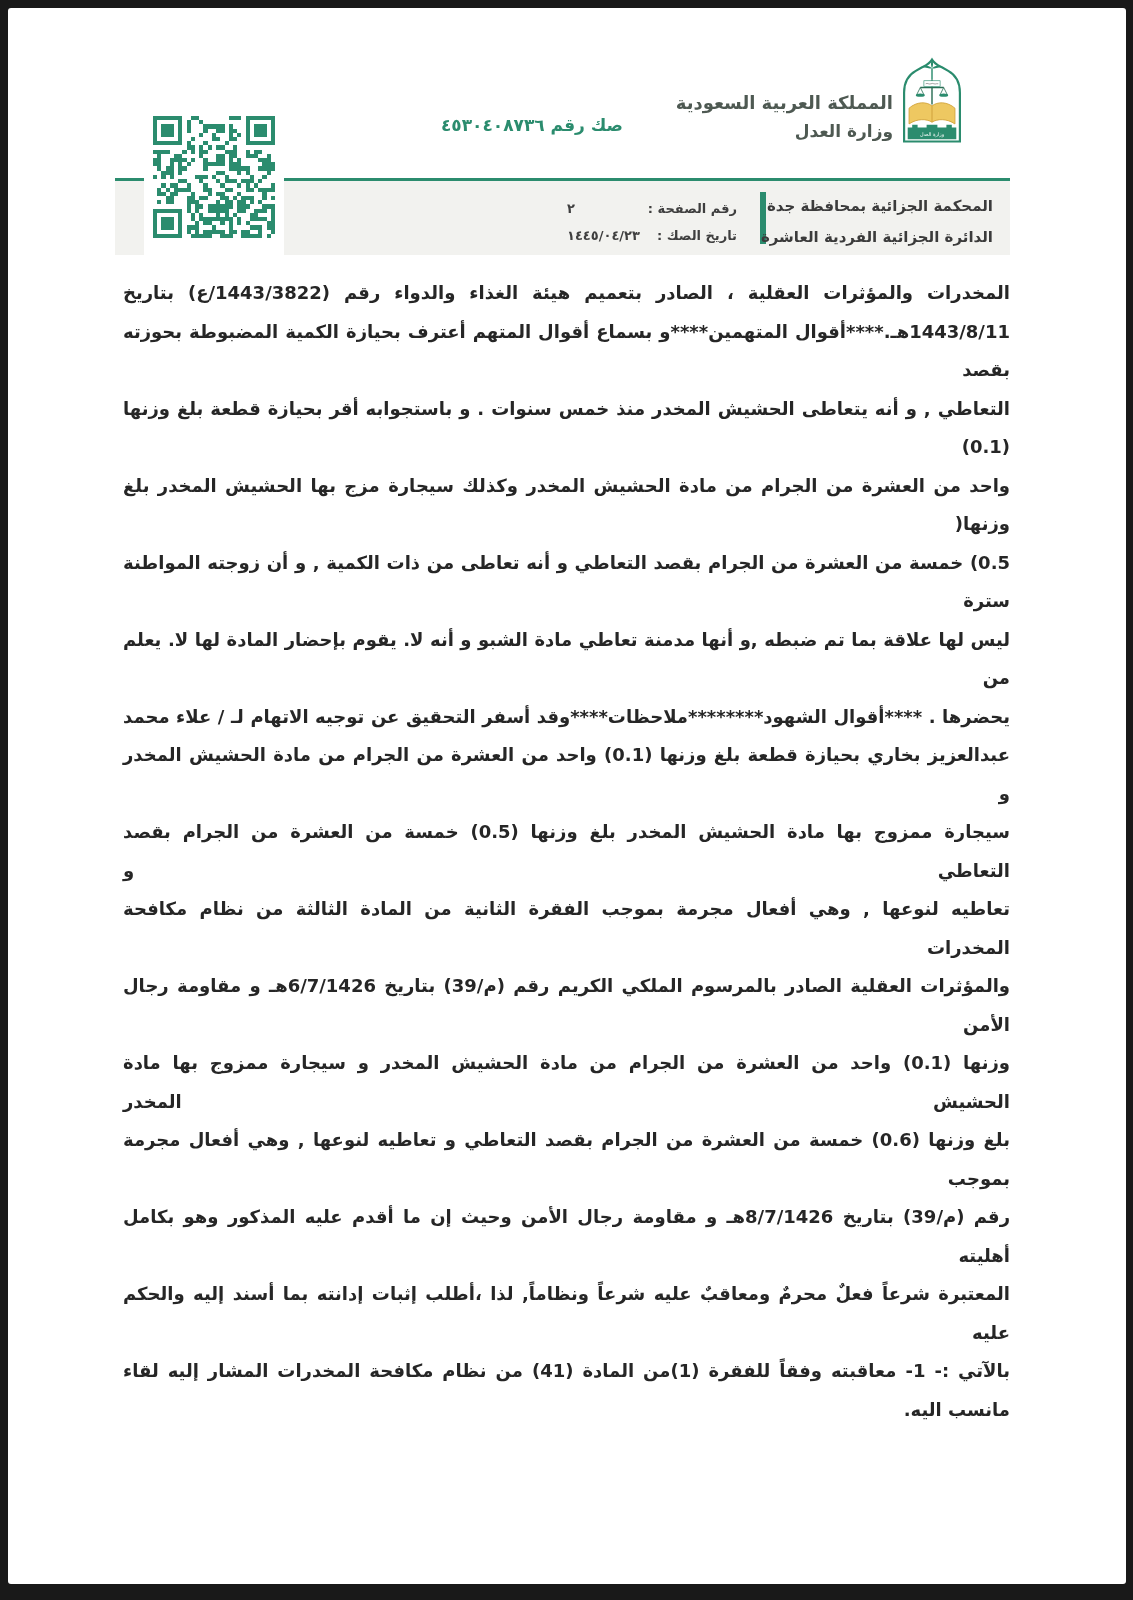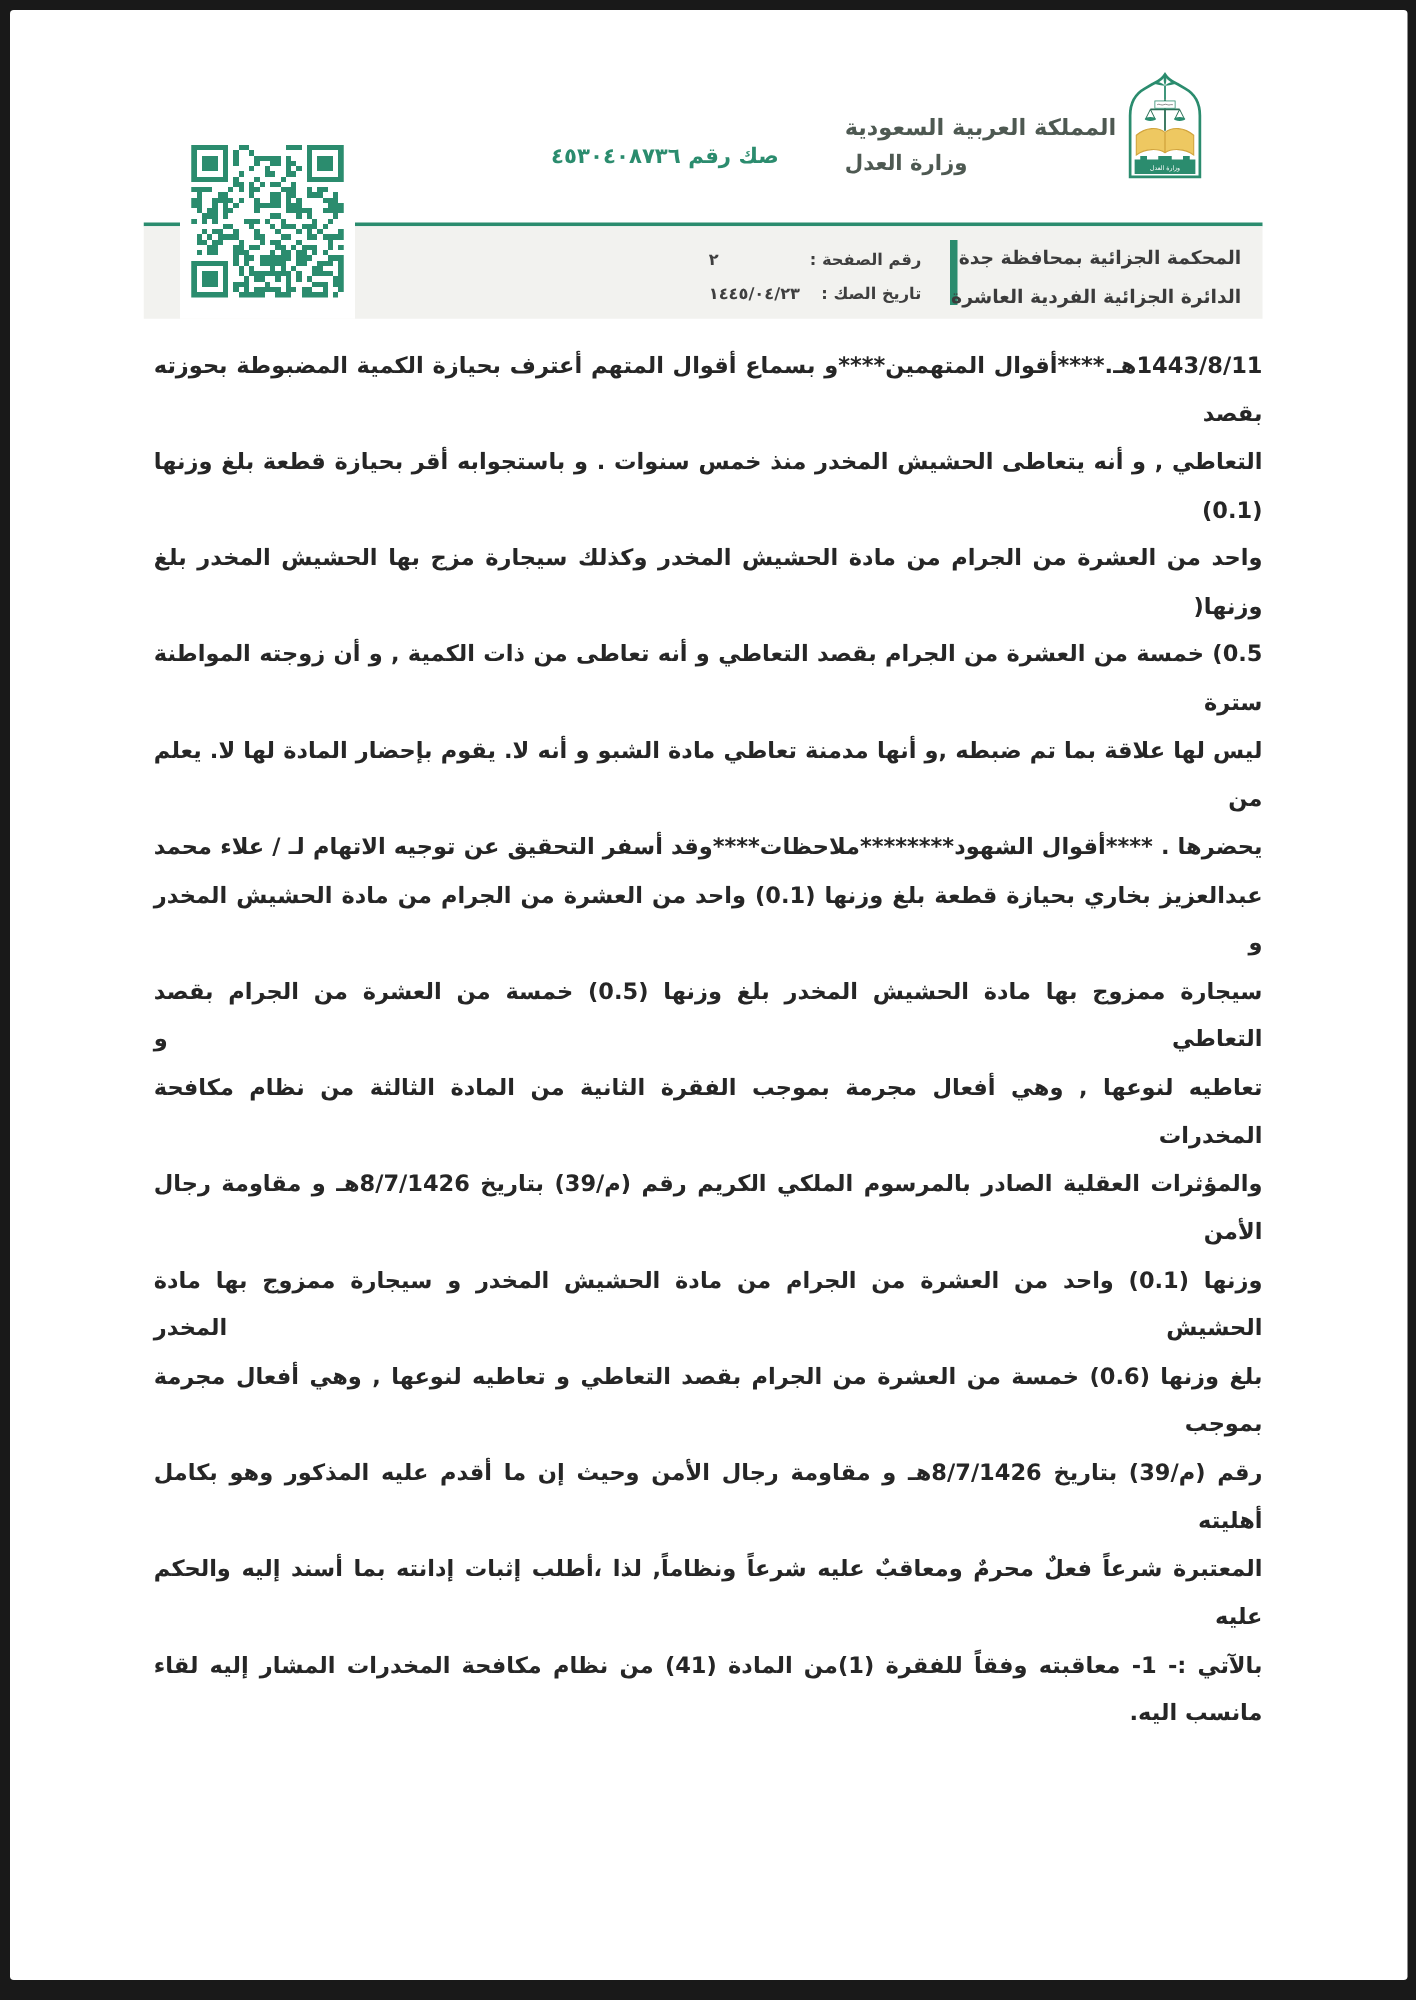--- a/index.html
+++ b/index.html
@@ -15,21 +15,21 @@
     position:relative;overflow:hidden;
     font-family:"DejaVu Sans",sans-serif;
   }
   .page{
     position:absolute;left:8px;top:8px;right:7px;bottom:16px;
     background:#ffffff;border-radius:3px;overflow:hidden;
   }
   
   .logo{position:absolute;top:47px;right:158px;width:72px;height:92px;}
   .ministry-text{
-    position:absolute;top:84px;right:233px;text-align:left;direction:rtl;
+    position:absolute;top:84px;right:233px;text-align:right;direction:rtl;
     color:#4e5952;font-weight:bold;
   }
   .ministry-text .l1{font-size:18px;}
   .ministry-text .l2{font-size:17px;margin-top:8px;}
   .deed-number{
     position:absolute;top:107px;right:503px;direction:rtl;
     color:var(--green);font-size:17px;font-weight:bold;letter-spacing:.5px;
   }
   .green-line{position:absolute;left:107px;top:170px;width:895px;height:3px;background:var(--green);}
   .band{position:absolute;left:107px;top:173px;width:895px;height:74px;background:var(--band);}
@@ -424,30 +424,31 @@
       <span>رقم الصفحة :</span>
       <span>٢</span>
     </div>
     <div class="row">
       <span>تاريخ الصك :</span>
       <span>١٤٤٥/٠٤/٢٣</span>
     </div>
   </div>
 
   <div class="body-text">
+      <div class="body-line">المخدرات والمؤثرات العقلية ، الصادر بتعميم هيئة الغذاء والدواء رقم (1443/3822/ع) بتاريخ</div>
       <div class="body-line">1443/8/11هـ.****أقوال المتهمين****و بسماع أقوال المتهم أعترف بحيازة الكمية المضبوطة بحوزته بقصد</div>
       <div class="body-line">التعاطي , و أنه يتعاطى الحشيش المخدر منذ خمس سنوات . و باستجوابه أقر بحيازة قطعة بلغ وزنها (0.1)</div>
       <div class="body-line">واحد من العشرة من الجرام من مادة الحشيش المخدر وكذلك سيجارة مزج بها الحشيش المخدر بلغ وزنها(</div>
       <div class="body-line">0.5) خمسة من العشرة من الجرام بقصد التعاطي و أنه تعاطى من ذات الكمية , و أن زوجته المواطنة سترة</div>
       <div class="body-line">ليس لها علاقة بما تم ضبطه ,و أنها مدمنة تعاطي مادة الشبو و أنه لا. يقوم بإحضار المادة لها لا. يعلم من</div>
       <div class="body-line">يحضرها . ****أقوال الشهود********ملاحظات****وقد أسفر التحقيق عن توجيه الاتهام لـ / علاء محمد</div>
       <div class="body-line">عبدالعزيز بخاري بحيازة قطعة بلغ وزنها (0.1) واحد من العشرة من الجرام من مادة الحشيش المخدر و</div>
       <div class="body-line">سيجارة ممزوج بها مادة الحشيش المخدر بلغ وزنها (0.5) خمسة من العشرة من الجرام بقصد التعاطي و</div>
       <div class="body-line">تعاطيه لنوعها , وهي أفعال مجرمة بموجب الفقرة الثانية من المادة الثالثة من نظام مكافحة المخدرات</div>
-      <div class="body-line">والمؤثرات العقلية الصادر بالمرسوم الملكي الكريم رقم (م/39) بتاريخ 8/7/1426هـ و مقاومة رجال الأمن</div>
+      <div class="body-line">والمؤثرات العقلية الصادر بالمرسوم الملكي الكريم رقم (م/39) بتاريخ 6/7/1426هـ و مقاومة رجال الأمن</div>
       <div class="body-line">وزنها (0.1) واحد من العشرة من الجرام من مادة الحشيش المخدر و سيجارة ممزوج بها مادة الحشيش المخدر</div>
       <div class="body-line">بلغ وزنها (0.6) خمسة من العشرة من الجرام بقصد التعاطي و تعاطيه لنوعها , وهي أفعال مجرمة بموجب</div>
       <div class="body-line">رقم (م/39) بتاريخ 8/7/1426هـ و مقاومة رجال الأمن وحيث إن ما أقدم عليه المذكور وهو بكامل أهليته</div>
       <div class="body-line">المعتبرة شرعاً فعلٌ محرمٌ ومعاقبٌ عليه شرعاً ونظاماً, لذا ،أطلب إثبات إدانته بما أسند إليه والحكم عليه</div>
       <div class="body-line">بالآتي :- 1- معاقبته وفقاً للفقرة (1)من المادة (41) من نظام مكافحة المخدرات المشار إليه لقاء مانسب اليه.</div>
     </div>
 
 </div>
 
 </body></html>

